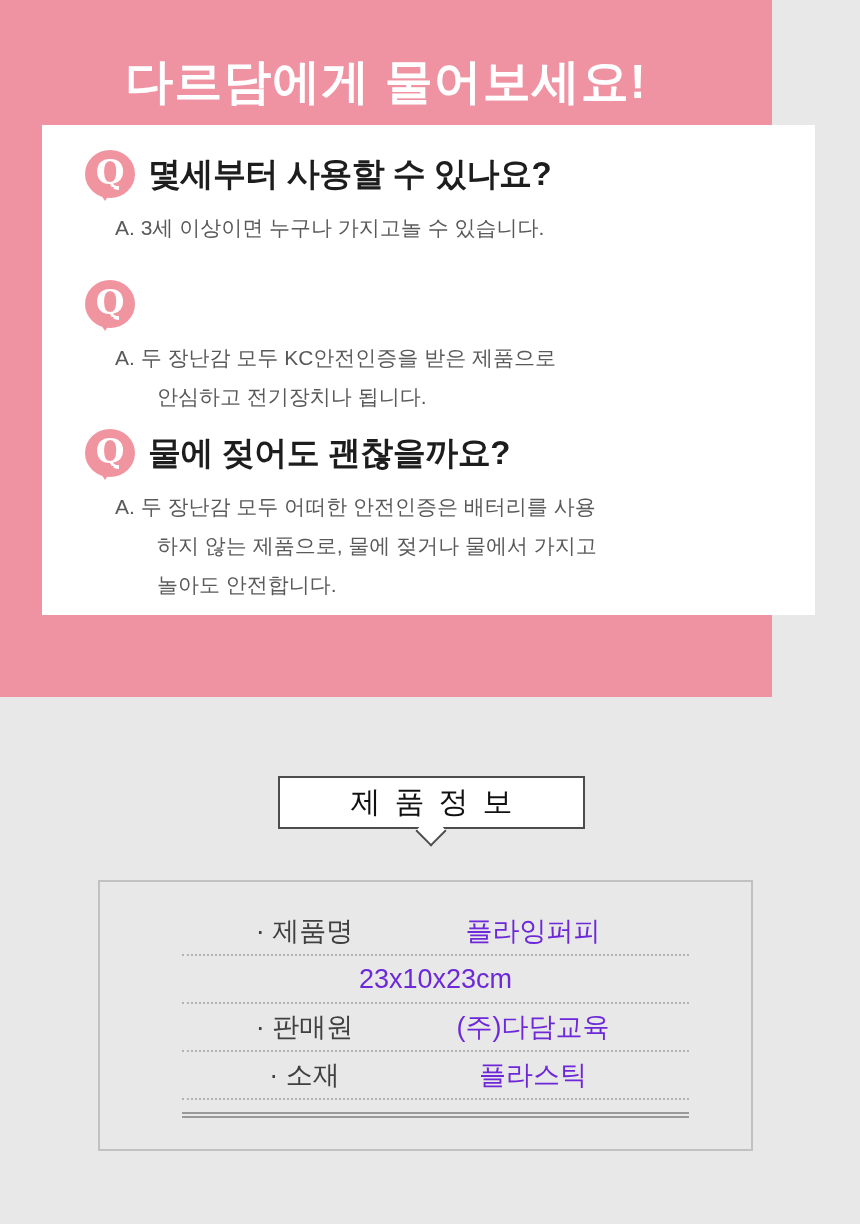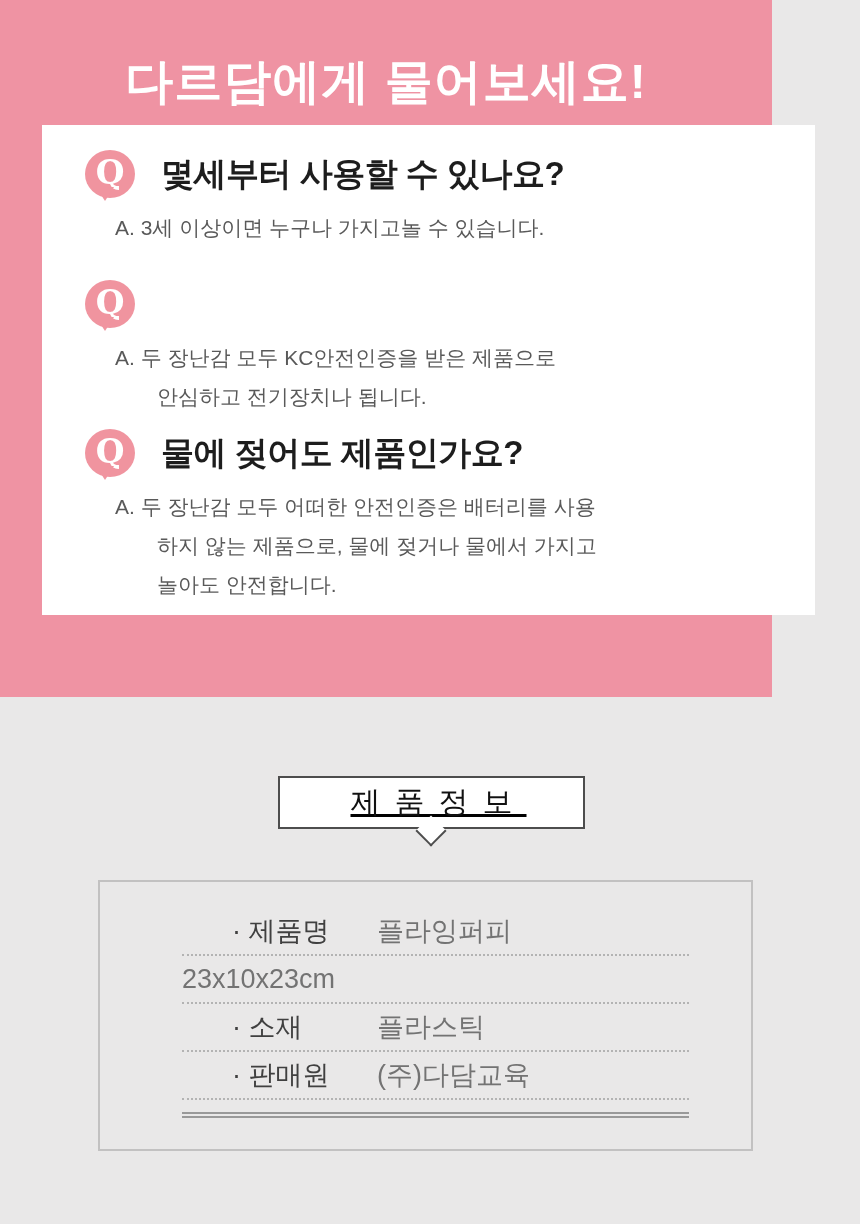--- a/index.html
+++ b/index.html
@@ -47,41 +47,41 @@
     border-top: 14px solid #f0949f;
   }
   .q-letter {
     font-family: "DejaVu Serif", serif;
     font-weight: bold; font-size: 33px;
     color: #ffffff; line-height: 1;
     margin-top: -3px;
   }
   .q-title {
     font-size: 33px; font-weight: 800;
-    color: #1d1d1d; letter-spacing: -0.5px; margin-left: 13px;
+    color: #1d1d1d; letter-spacing: -0.5px;
   }
   .answer {
     margin: 10px 0 0 30px;
     padding-left: 42px; text-indent: -42px;
     font-size: 21px; color: #595959;
     line-height: 39px;
     white-space: pre-line;
   }
   .gray-section {
     position: absolute; top: 697px; left: 0;
     width: 860px; height: 527px;
     background: #e9e8e8;
   }
   .info-title-box {
     position: absolute; left: 278px; top: 79px;
     width: 307px; height: 53px;
     background: #ffffff;
     border: 2px solid #4d4d4d;
     box-sizing: border-box;
-    display: flex; align-items: center; justify-content: center; text-decoration: underline;
+    display: flex; align-items: center; justify-content: center;
   }
   .info-title {
     font-size: 30px; color: #111111;
     letter-spacing: 14px; padding-left: 14px;
   }
   .info-tail {
     position: absolute; left: 420px; top: 123px;
     width: 20px; height: 20px;
     background: #ffffff;
     border-right: 2px solid #4d4d4d;
@@ -96,30 +96,31 @@
   }
   .spec-inner {
     position: absolute; left: 82px; top: 26px;
     width: 507px;
   }
   .spec-row {
     display: flex; align-items: center;
     height: 48px;
     border-bottom: 2px dotted #b3b3b3;
     box-sizing: border-box;
+    text-align: center;
   }
   .spec-row:last-of-type { border-bottom: none; }
   .spec-label {
     width: 195px; box-sizing: border-box;
     padding-left: 50px;
     font-size: 27px; color: #404040;
   }
   .spec-value {
     flex: 1;
-    font-size: 27px; color: #737373;
+    font-size: 27px; color: #6d28d9;
   }
   .double-line {
     margin-top: 12px;
     height: 2px;
     border-top: 2px solid #999999;
     border-bottom: 2px solid #999999;
   }
 </style>
 </head>
 <body>
@@ -149,21 +150,21 @@
         </div>
         <div class="answer">A. 두 장난감 모두 KC안전인증을 받은 제품으로
 안심하고 전기장치나 됩니다.</div>
       </div>
 
       <div class="qa-block qa-block-3">
         <div class="q-row">
           <span class="q-bubble">
             <span class="q-letter">Q</span>
           </span>
-          <span class="q-title">물에 젖어도 제품인가요?</span>
+          <span class="q-title">물에 젖어도 괜찮을까요?</span>
         </div>
         <div class="answer">A. 두 장난감 모두 어떠한 안전인증은 배터리를 사용
 하지 않는 제품으로, 물에 젖거나 물에서 가지고
 놀아도 안전합니다.</div>
       </div>
 
     </div>
   </div>
 
   <div class="gray-section">
@@ -179,29 +180,29 @@
         <div class="spec-row">
           <span class="spec-label">· 제품명</span>
           <span class="spec-value">플라잉퍼피</span>
         </div>
 
         <div class="spec-row">
           <span class="spec-value">23x10x23cm</span>
         </div>
 
         <div class="spec-row">
+          <span class="spec-label">· 판매원</span>
+          <span class="spec-value">(주)다담교육</span>
+        </div>
+
+        <div class="spec-row">
           <span class="spec-label">· 소재</span>
           <span class="spec-value">플라스틱</span>
         </div>
 
-        <div class="spec-row">
-          <span class="spec-label">· 판매원</span>
-          <span class="spec-value">(주)다담교육</span>
-        </div>
-
         <div class="double-line"></div>
 
       </div>
     </div>
 
   </div>
 
 </div>
 
 </body></html>

